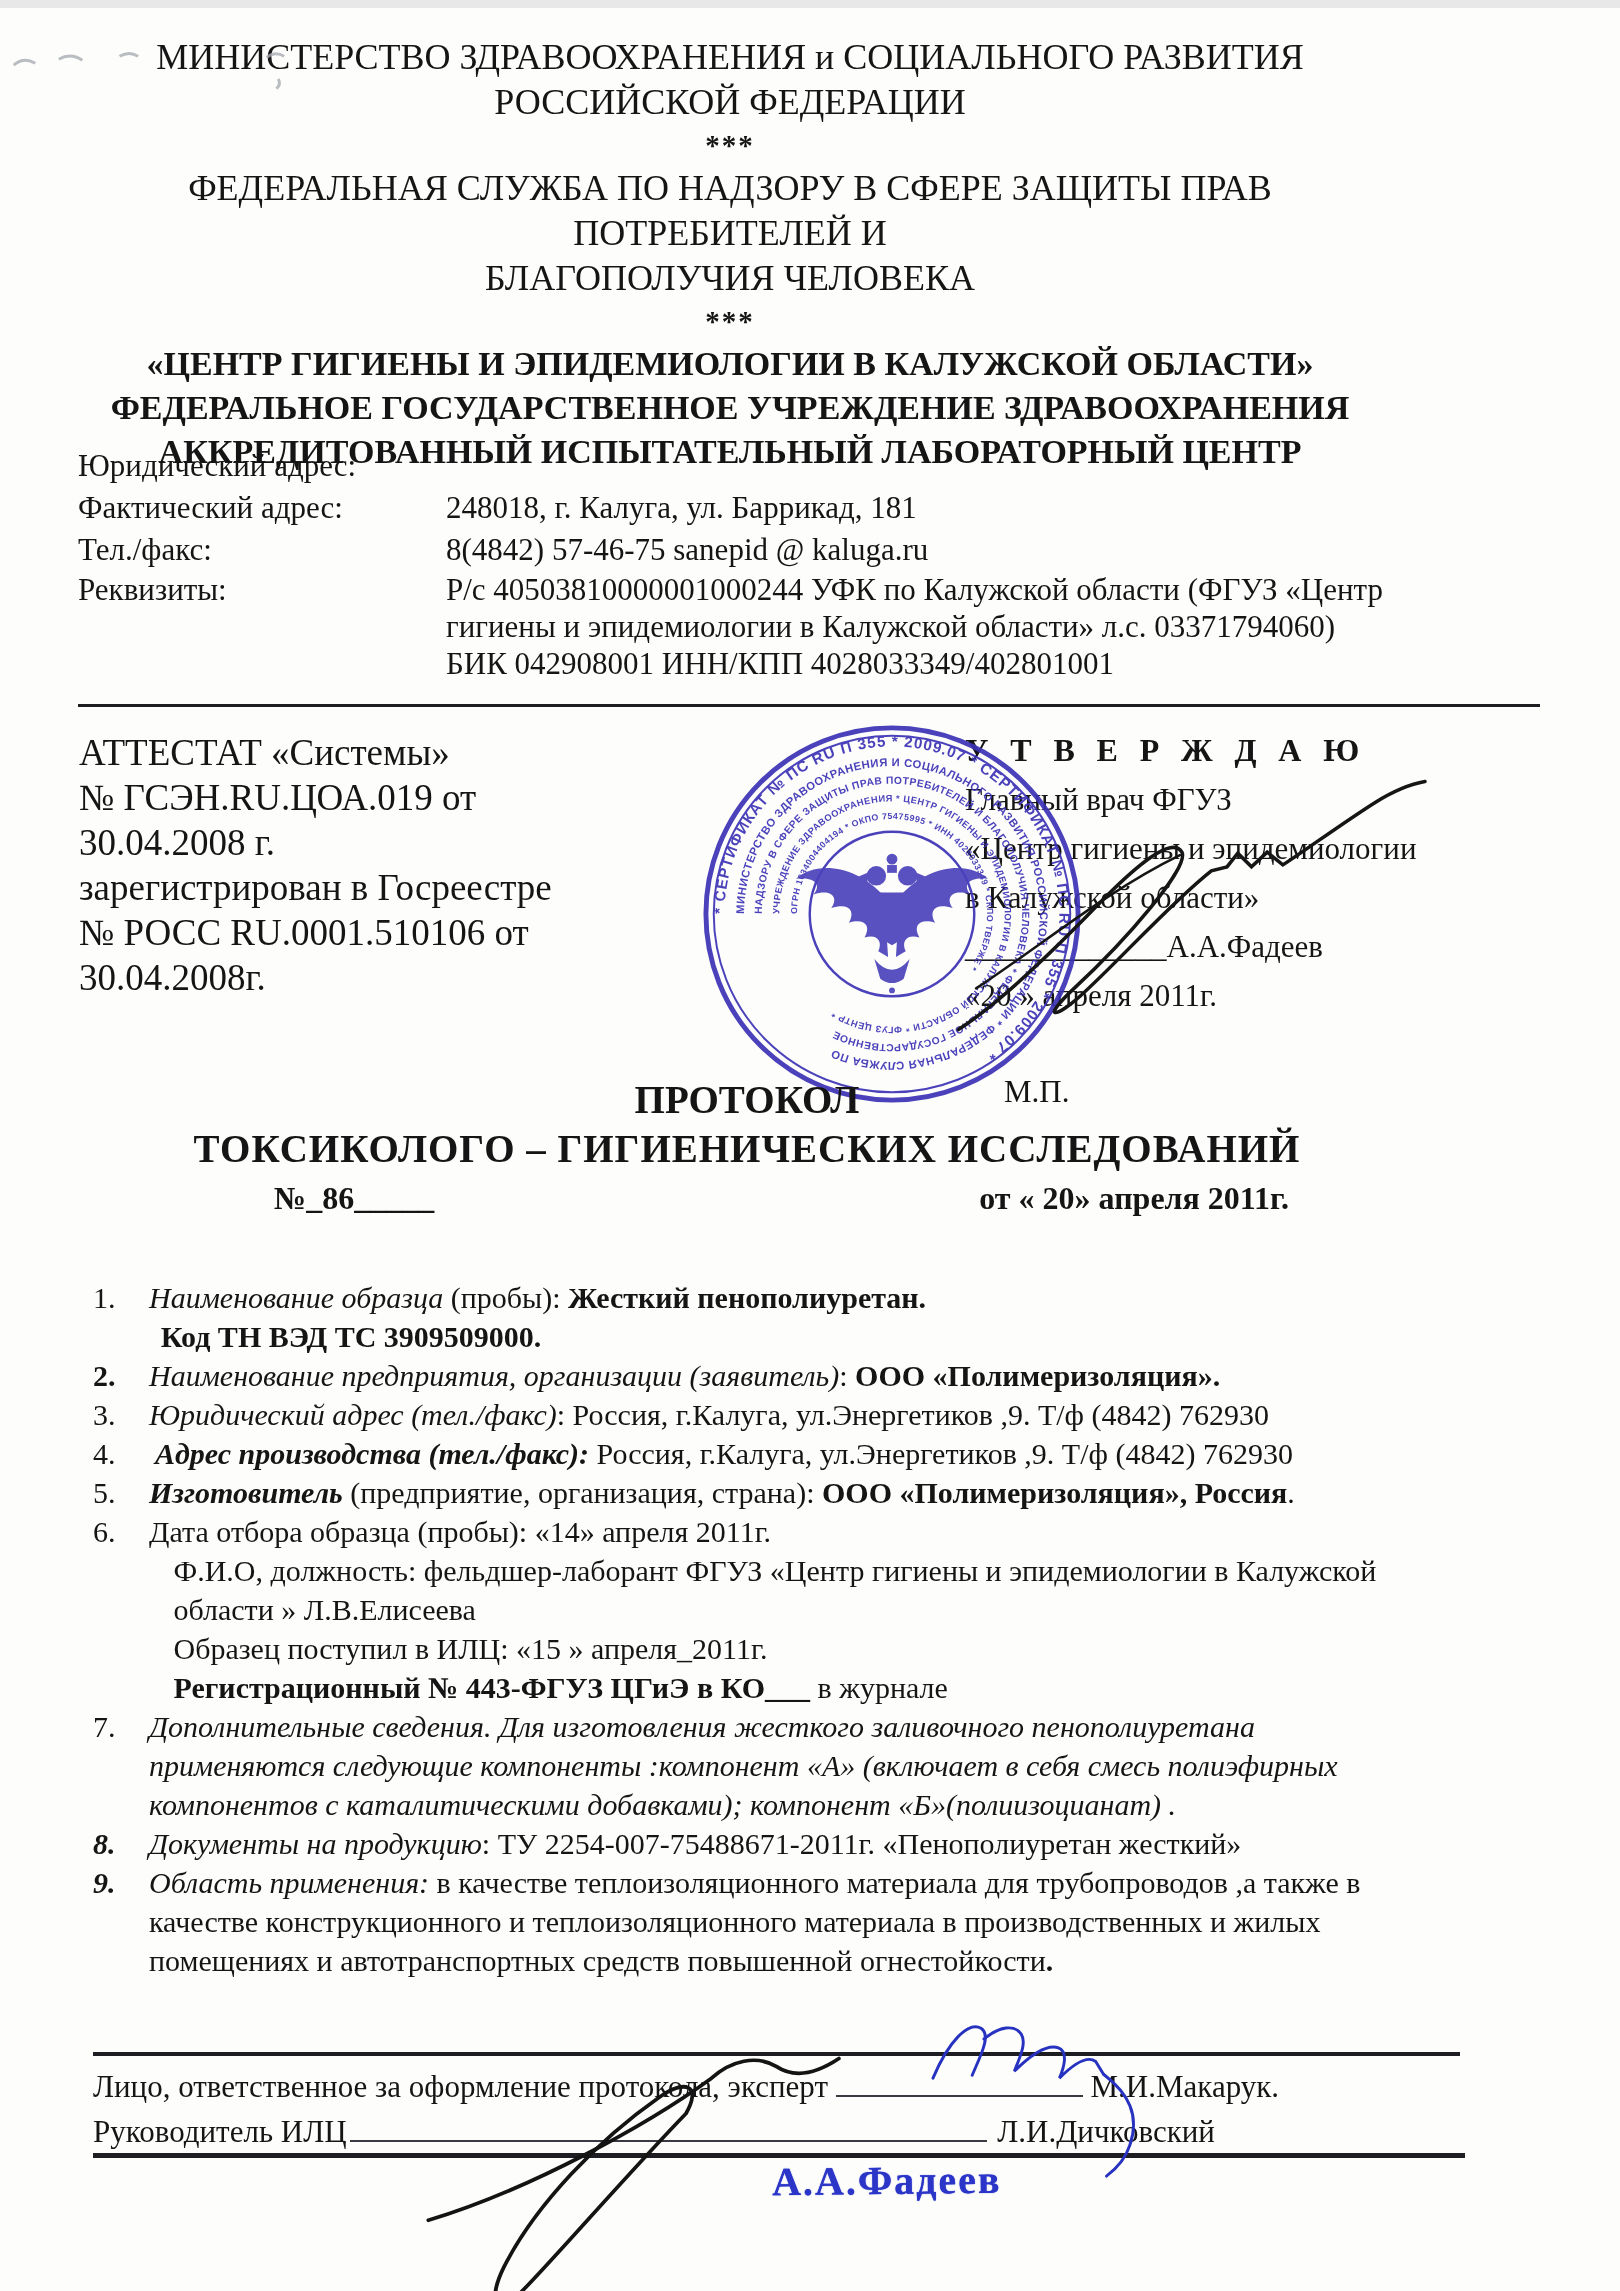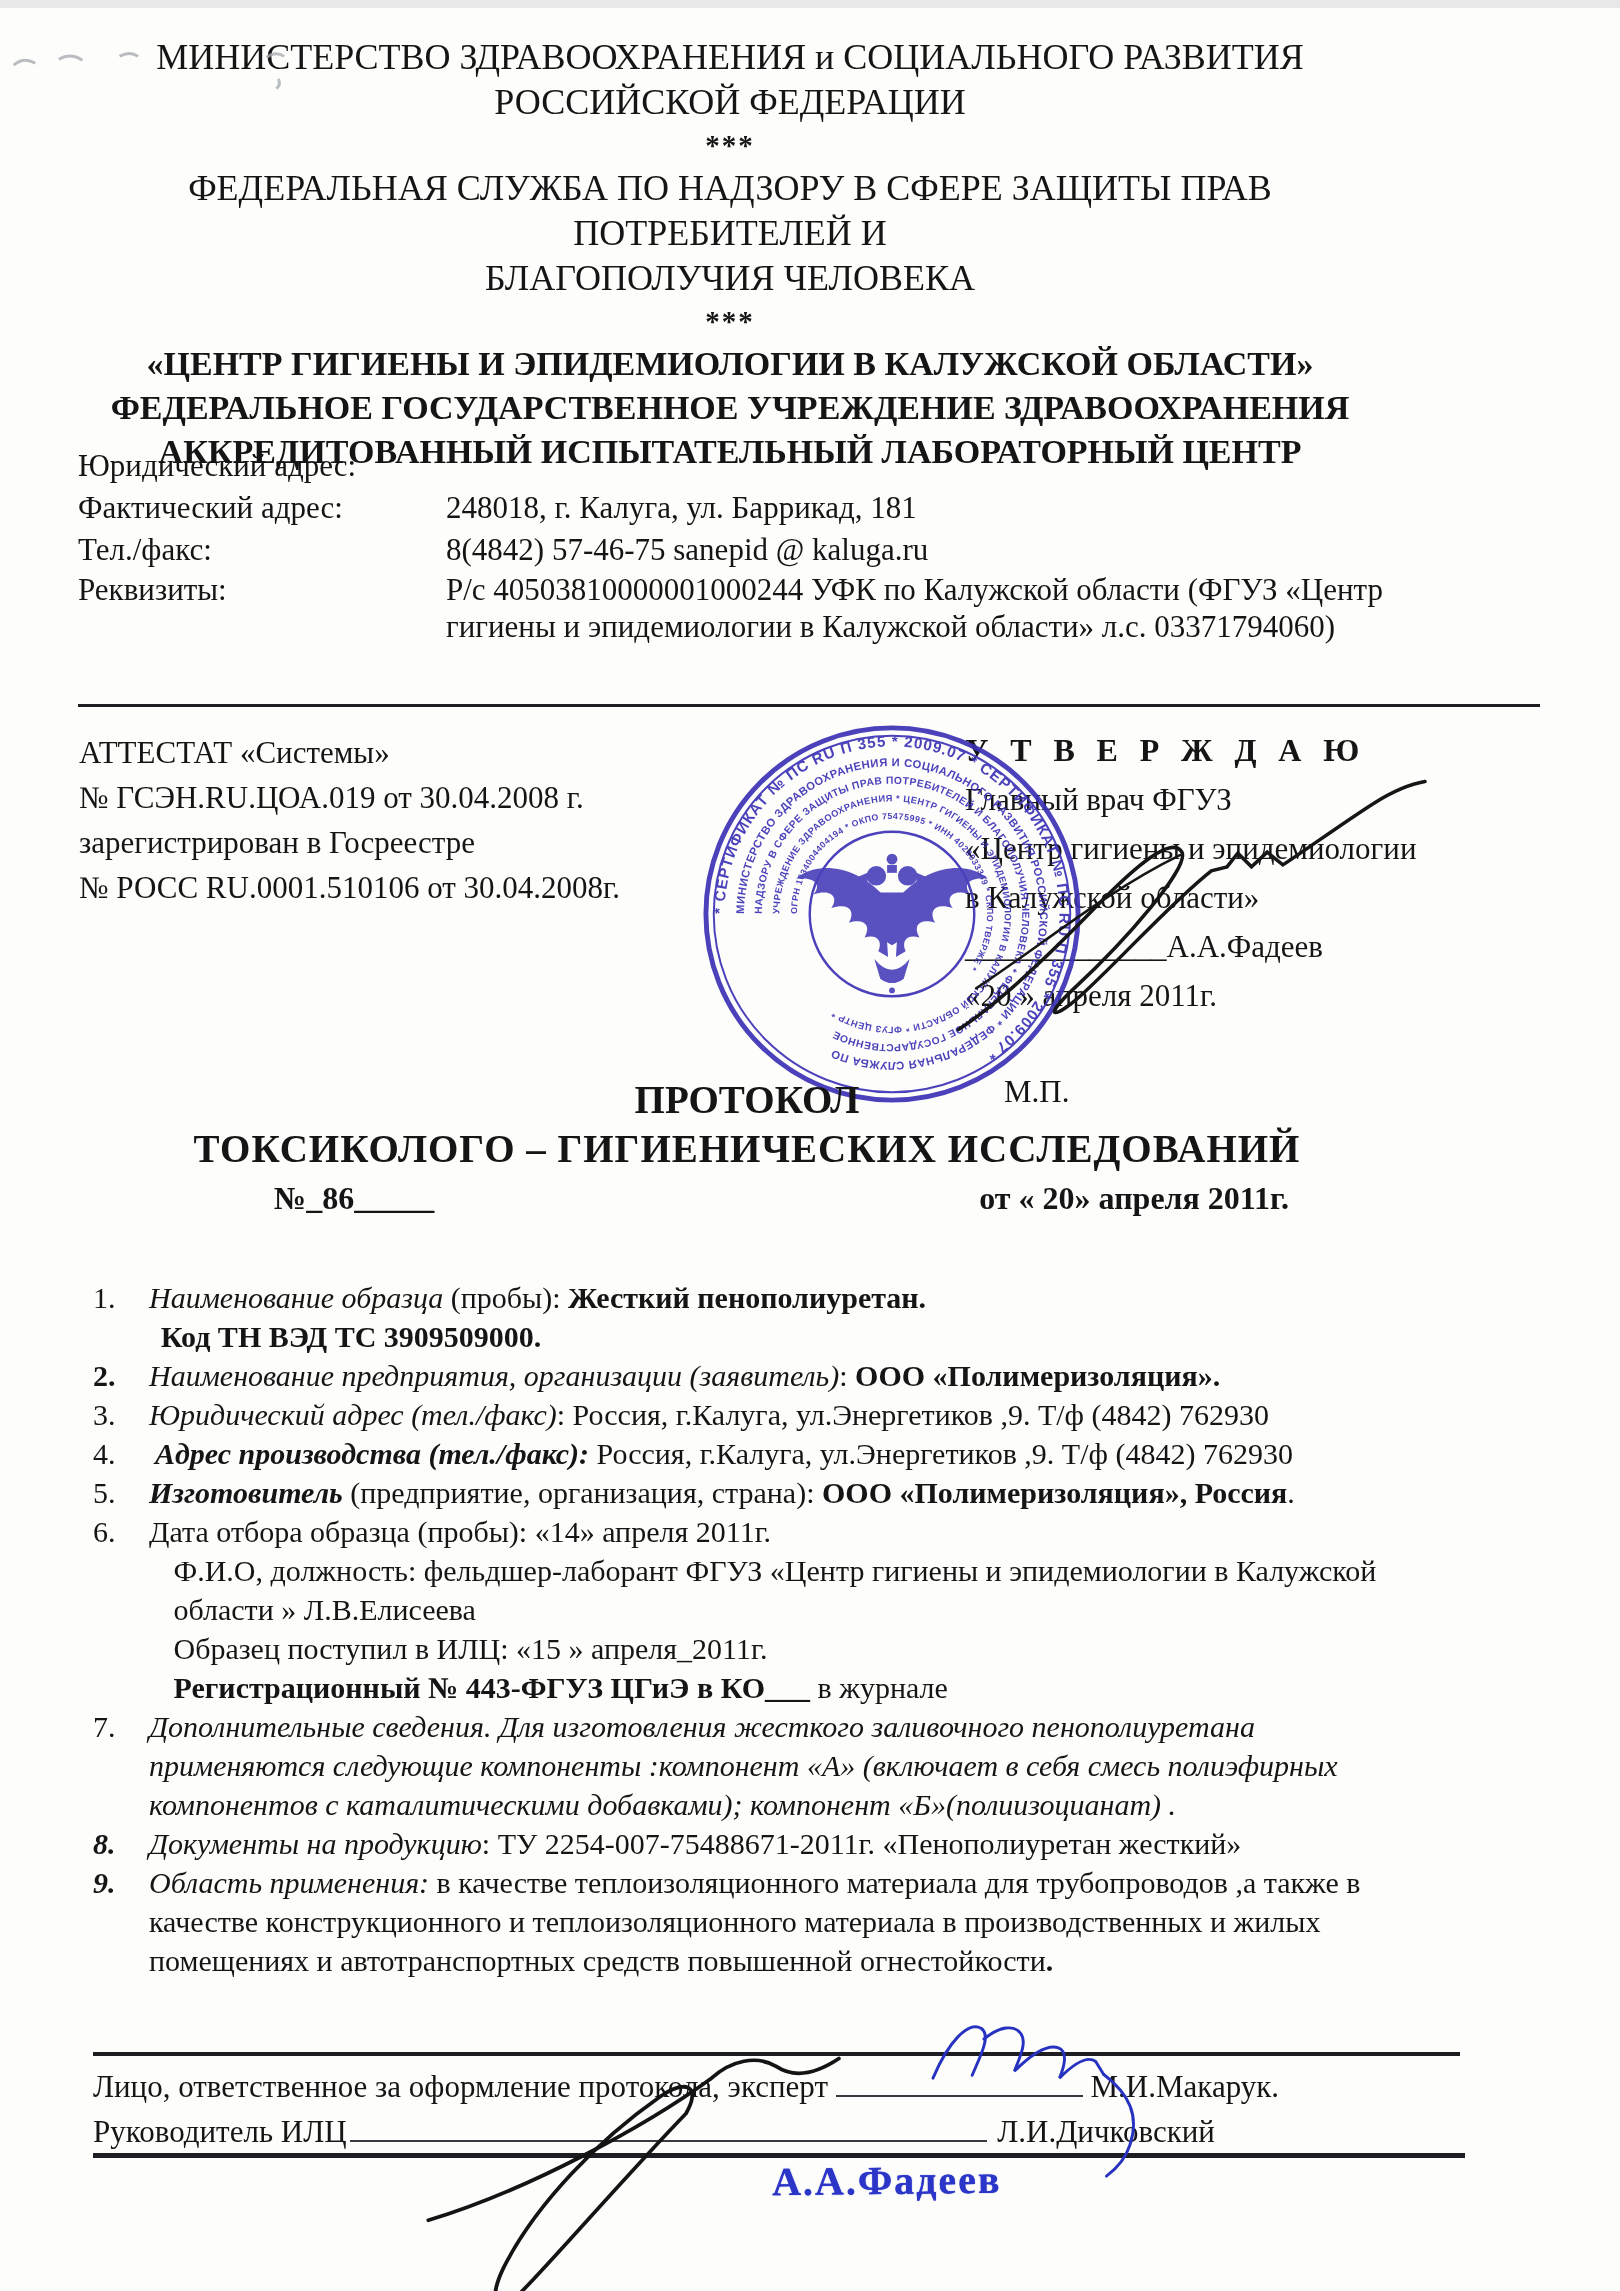--- a/index.html
+++ b/index.html
@@ -17,21 +17,21 @@
   
   .contacts{position:absolute;top:437px;left:78px;width:1480px;}
   .c-row{display:flex;line-height:42px;font-size:31px;}
   .c-label{width:368px;flex:0 0 368px;}
   .c-value{flex:1;}
   .c-multi .c-value div{line-height:37px;padding-bottom:0px;}
   .c-multi{line-height:37px;}
   
   .rule{position:absolute;background:#1d1d22;}
   
-  .attestation{position:absolute;top:722px;left:79px;width:549px;font-size:31px;line-height:45px;}
+  .attestation{position:absolute;top:722px;left:79px;width:549px;font-size:37px;line-height:45px;}
   .approval{position:absolute;top:718px;left:965px;width:490px;font-size:31px;line-height:49px;}
   .appr-title{font-weight:bold;font-size:32px;letter-spacing:6.9px;}
   .appr-mp{margin-top:47px;margin-left:39px;}
   
   .stamp{position:absolute;left:702px;top:716px;width:380px;height:380px;opacity:.92;}
   .stamp text{font-family:"Liberation Sans","DejaVu Sans",sans-serif;font-weight:bold;}
   
   .ptitle{position:absolute;top:1068px;left:78px;width:1338px;text-align:center;}
   .ptitle .t1{font-size:39px;font-weight:bold;line-height:47px;}
   .ptitle .t2{font-size:39px;font-weight:bold;line-height:51px;letter-spacing:1px;}
@@ -93,20 +93,21 @@
     </div>
     <div class="c-row">
       <div class="c-label">Тел./факс:</div>
       <div class="c-value">8(4842) 57-46-75 sanepid @ kaluga.ru</div>
     </div>
     <div class="c-row c-multi">
       <div class="c-label">Реквизиты:</div>
       <div class="c-value">
         <div>Р/с 40503810000001000244 УФК по Калужской области (ФГУЗ «Центр</div>
         <div>гигиены и эпидемиологии в Калужской области» л.с. 03371794060)</div>
+        <div>БИК 042908001  ИНН/КПП 4028033349/402801001</div>
       </div>
     </div>
   </div>
 
   <div class="rule" style="top:696px;left:78px;width:1462px;height:2.9px;"></div>
 
   <div class="attestation">
     <div>АТТЕСТАТ «Системы»</div>
     <div>№ ГСЭН.RU.ЦОА.019 от 30.04.2008 г.</div>
     <div>зарегистрирован в Госреестре</div>

